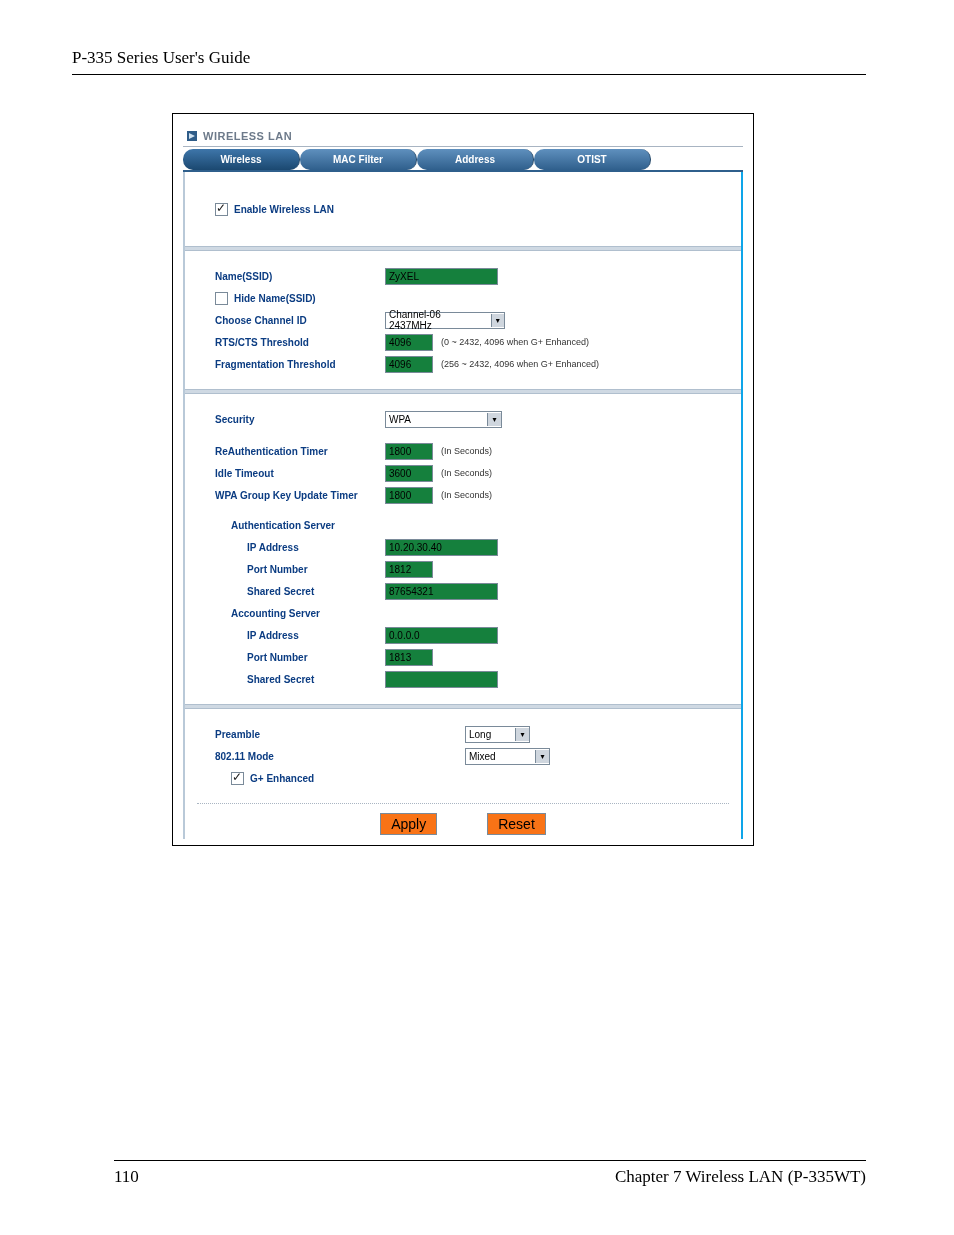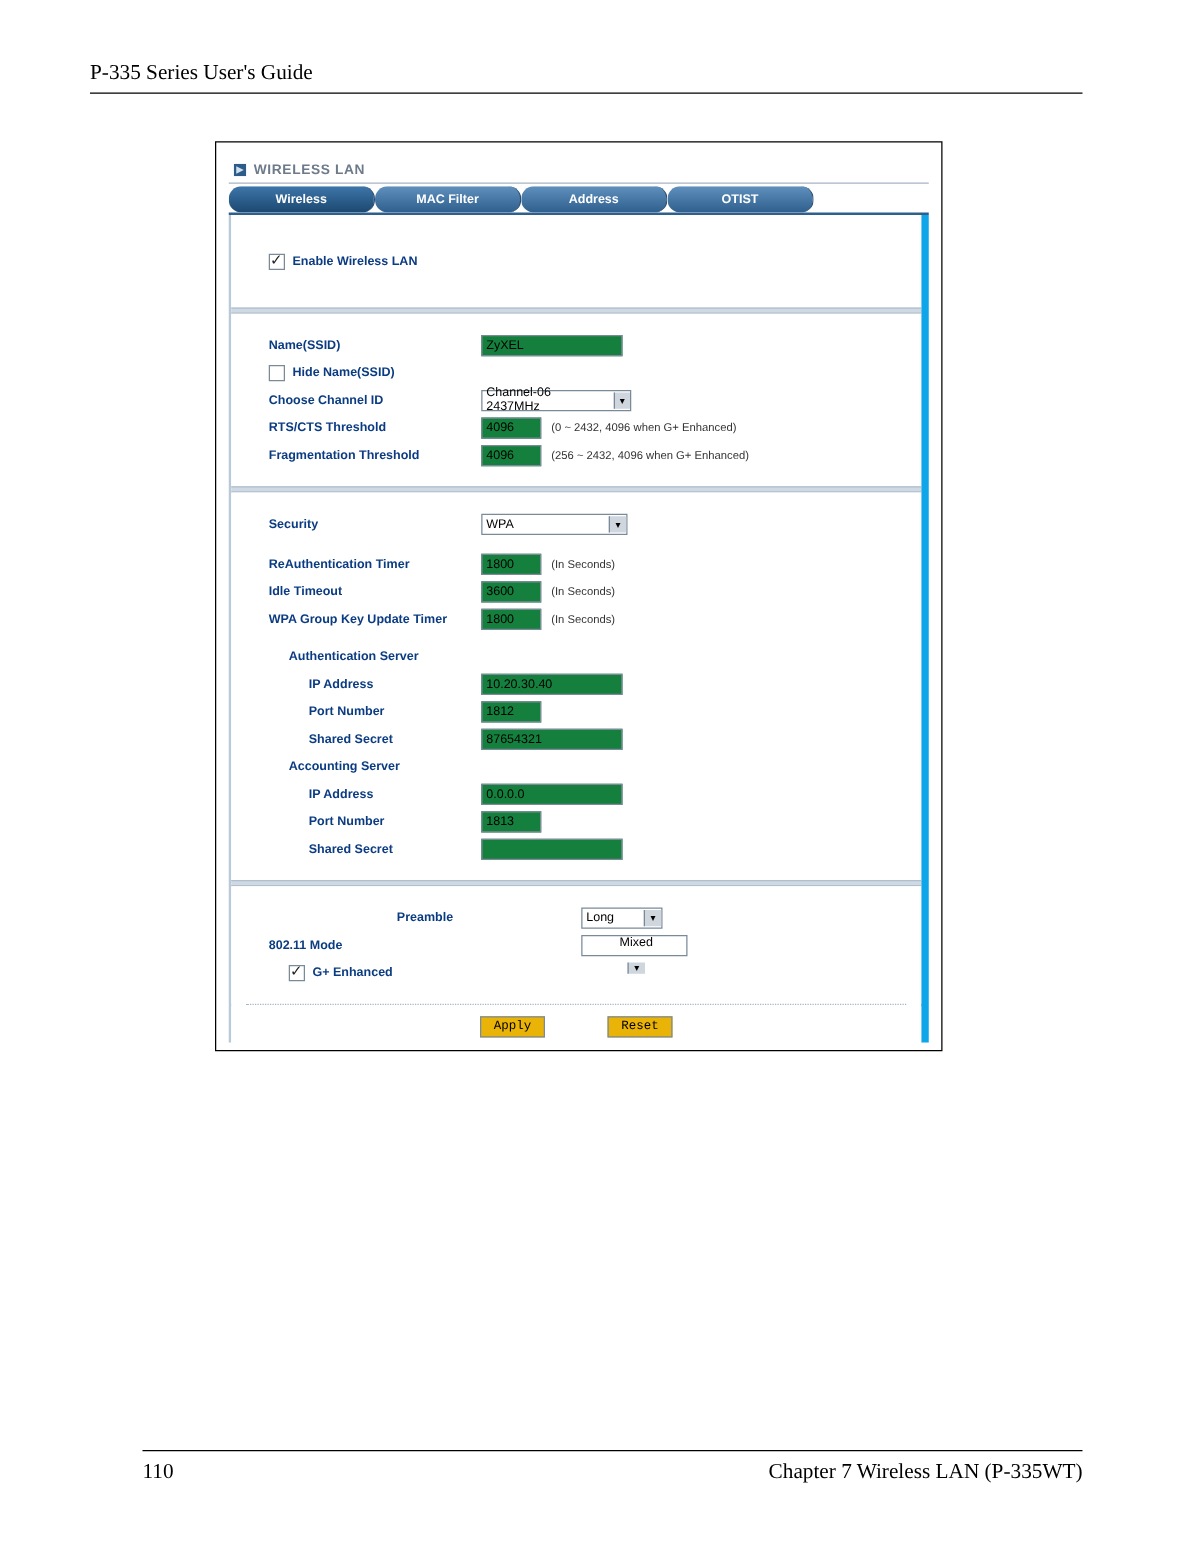--- a/index.html
+++ b/index.html
@@ -71,21 +71,21 @@
     background: linear-gradient(#5f90be, #2f5f8c);
     border-right: 1px solid #2b4e6e;
     cursor: pointer;
     border-radius: 10px;
   }
   .tab.active {
     background: linear-gradient(#3e76aa, #1b4870);
   }
   .panel {
     border-left: 2px solid #b9c9d8;
-    border-right: 6px solid #0ea5e9;
+    border-right: 2px solid #0ea5e9;
     padding: 0;
   }
   .panel-section {
     padding: 14px 18px 14px 30px;
   }
   .thick-sep {
     height: 3px;
     background: #cfd9e3;
     border-top: 1px solid #b0bfce;
     border-bottom: 1px solid #b0bfce;
@@ -167,24 +167,24 @@
   }
   .chk.checked::after {
     content: "✓";
     position: absolute;
     top: -3px;
     left: 0px;
     font-size: 12px;
     color: #222;
   }
   .btn {
-    font-family: Liberation Mono, monospace;
-    font-size: 10px;
+    font-family: Liberation Sans, sans-serif;
+    font-size: 14px;
     border: 1px solid #7a8a99;
-    background: #eab308;
+    background: #f97316;
     padding: 2px 10px;
     cursor: pointer;
   }
   .btn-row {
     display: flex;
     gap: 50px;
     justify-content: center;
     padding: 8px 0 4px;
   }
   .stripes {
@@ -325,29 +325,29 @@
         <div class="row">
           <span class="col-label indent2 sub-label">Shared Secret</span>
           <input class="txt-input txt-105" value="" style="">
         </div>
       </div>
 
       <div class="thick-sep"></div>
 
       <div class="panel-section" style="background:#fff;">
         <div class="row">
-          <span class="field-label" style="width:250px;text-align:center;">Preamble</span>
+          <span class="field-label" style="width:250px;">Preamble</span>
           <span class="sel" style="width:60px;">
             <span>Long</span>
             <span class="arrow">▾</span>
           </span>
         </div>
         <div class="row">
           <span class="field-label" style="width:250px;">802.11 Mode</span>
-          <span class="sel" style="width:80px;flex-direction:column;">
+          <span class="sel" style="width:80px;">
             <span>Mixed</span>
             <span class="arrow">▾</span>
           </span>
         </div>
         <div class="row">
           <span style="display:flex;align-items:center;padding-left:16px;">
             <span class="chk checked"></span>
             <span class="field-label">G+ Enhanced</span>
           </span>
         </div>

